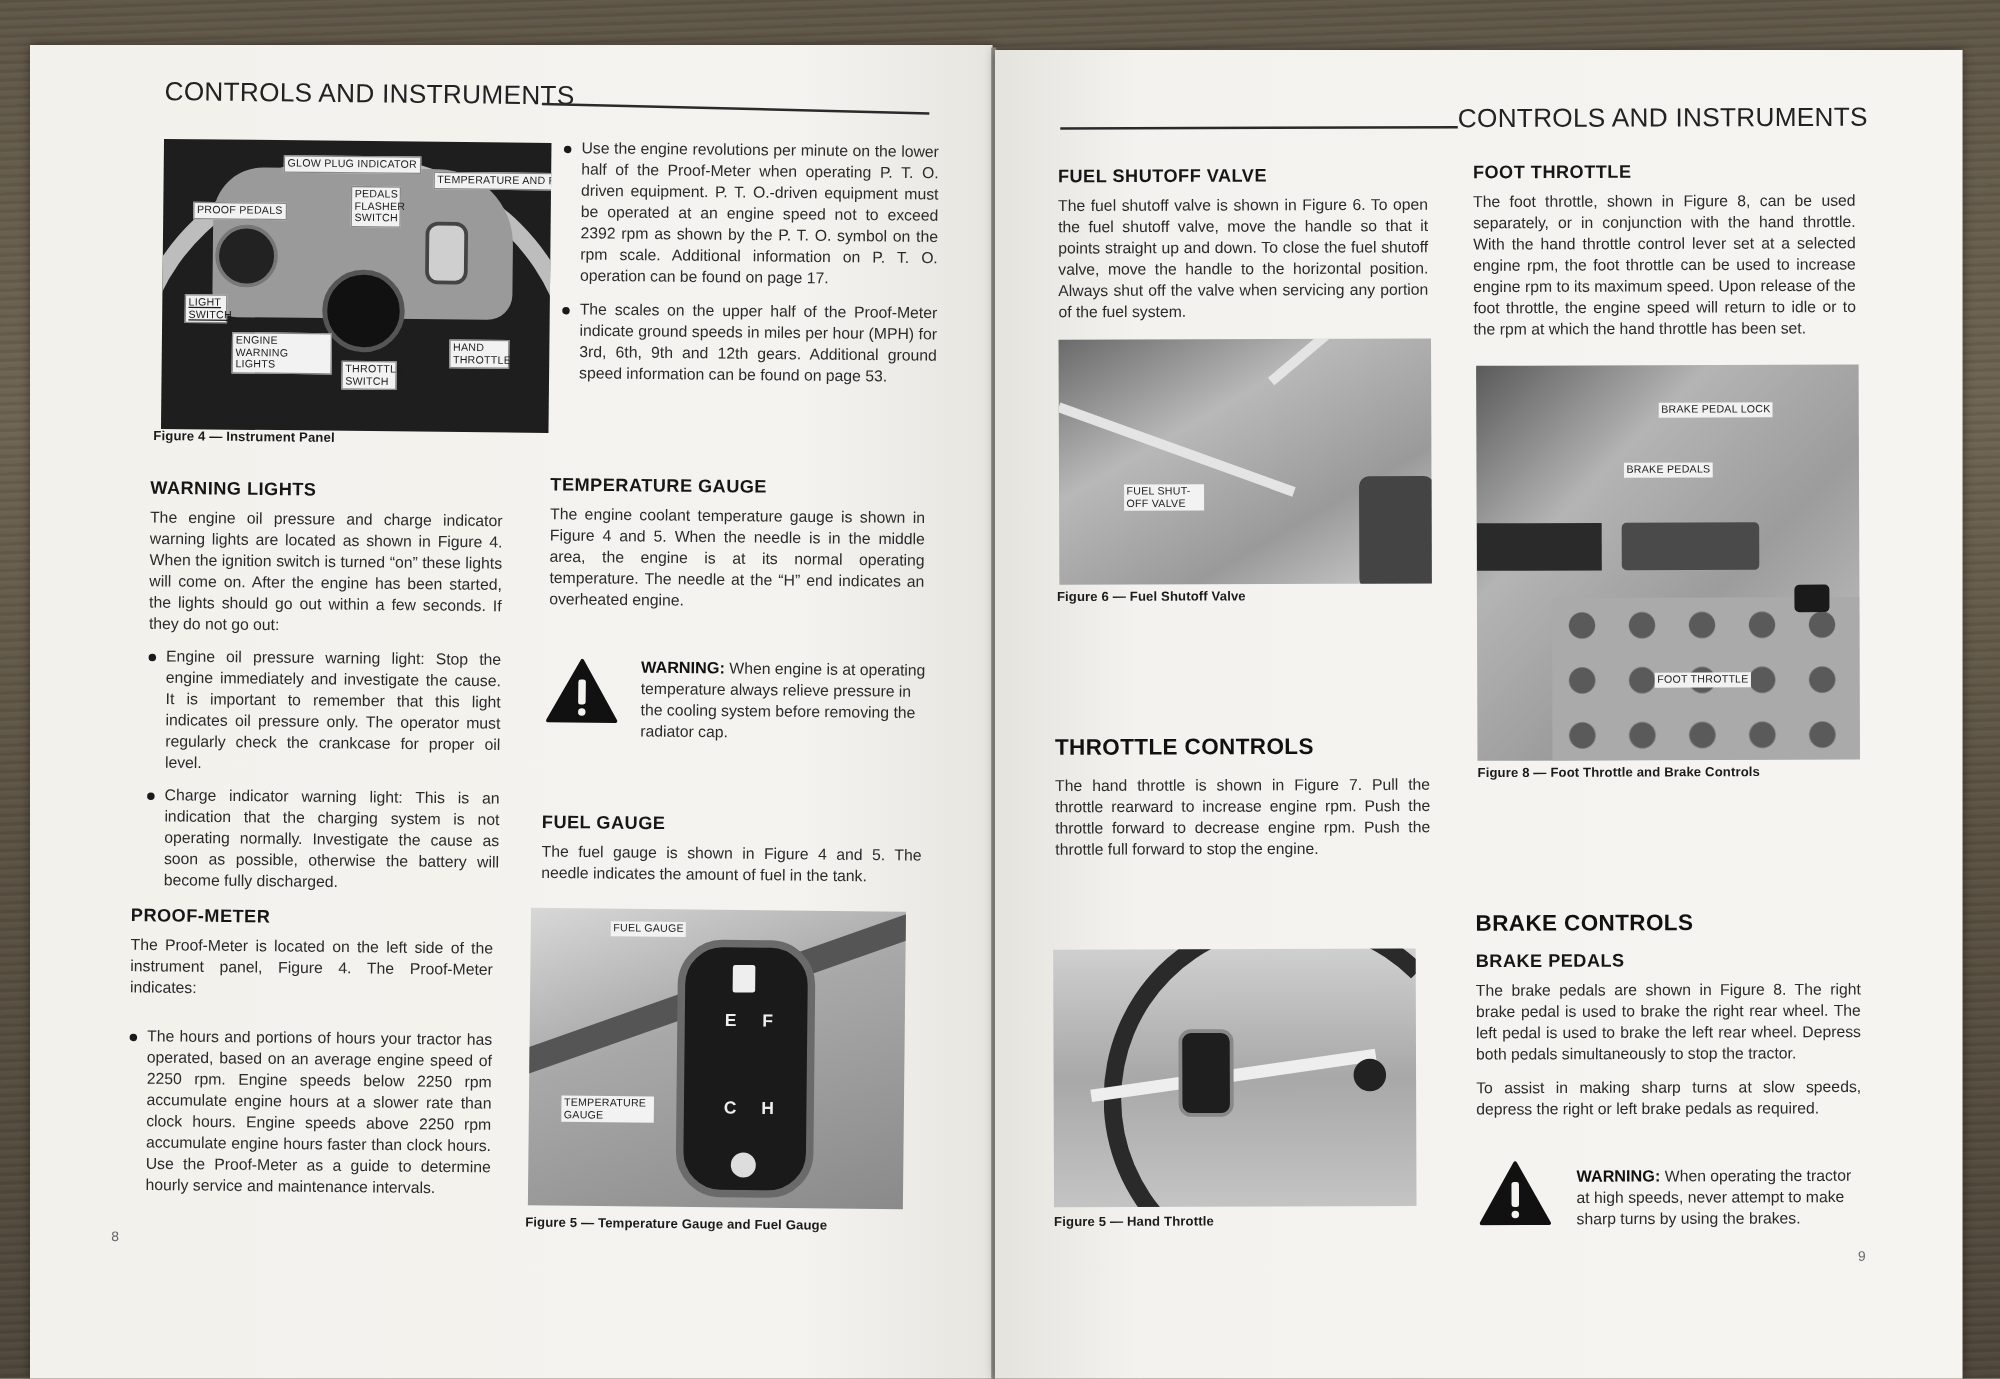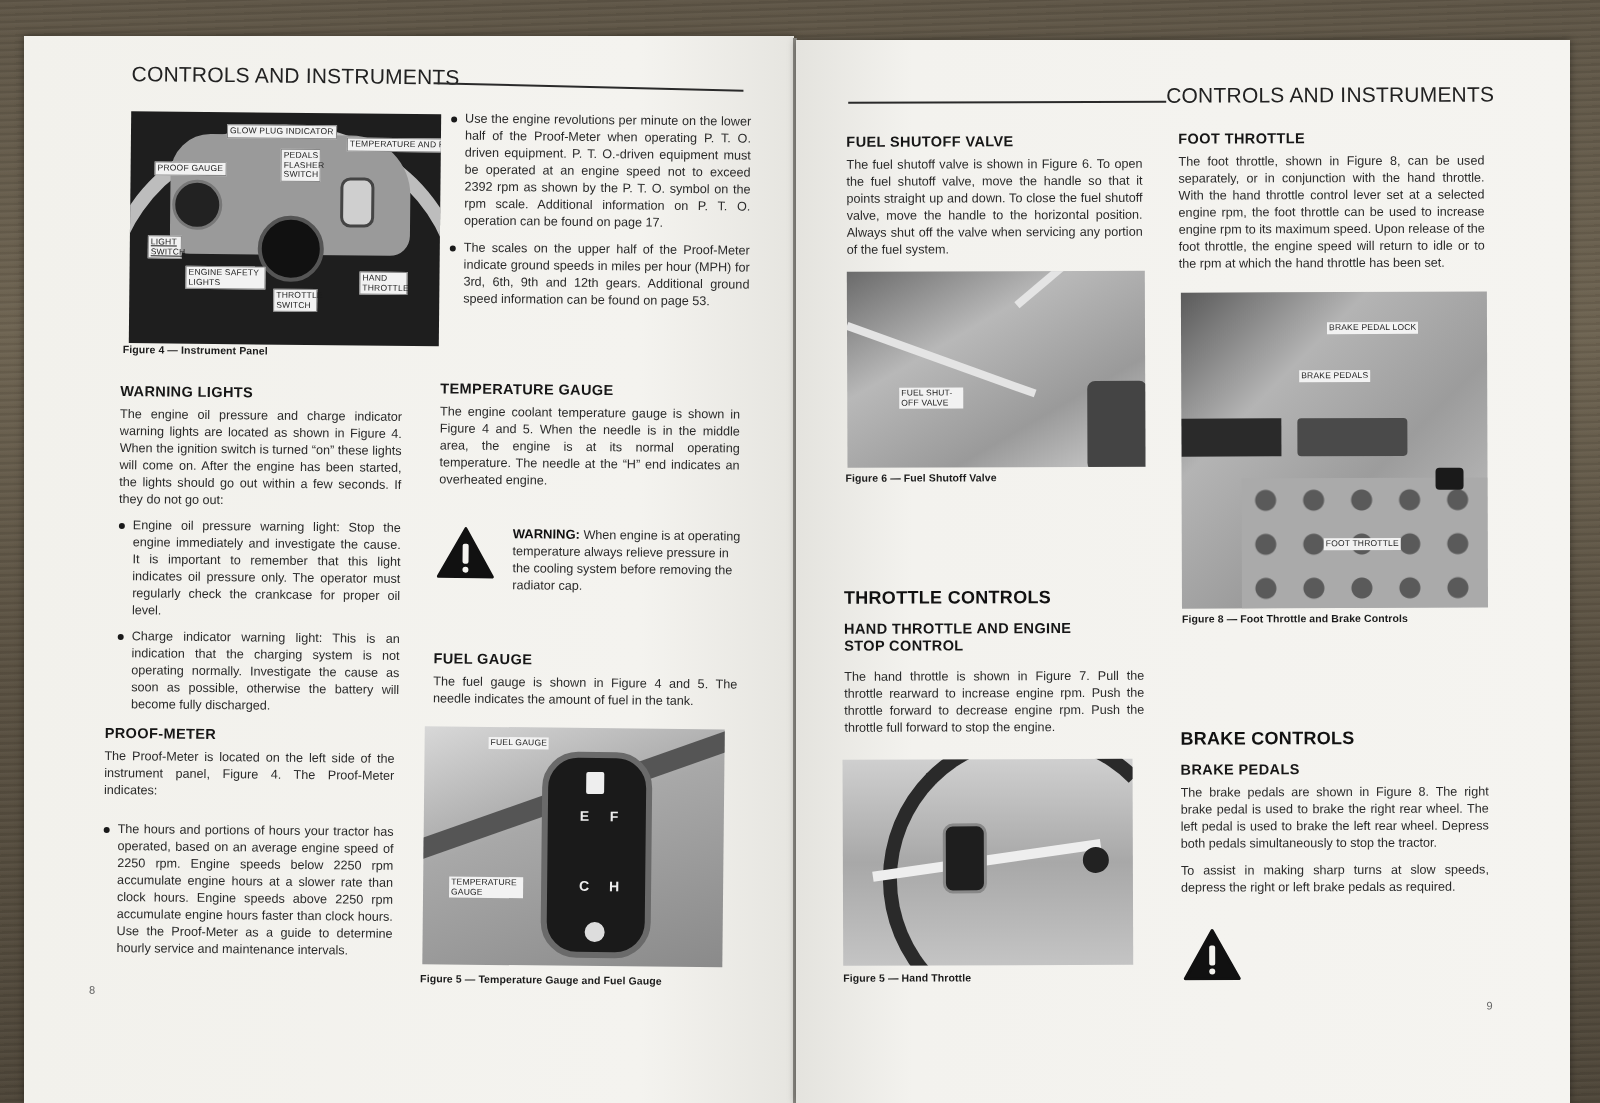--- a/index.html
+++ b/index.html
@@ -75,23 +75,23 @@
 
     <div class="photo" style="left:108px; top:74px; width:310px; height:232px; background:#1e1e1e;">
       <div style="position:absolute; left:-30px; top:12px; width:370px; height:360px; border-radius:50%; border:14px solid #bdbdb8;"></div>
       <div style="position:absolute; left:40px; top:22px; width:240px; height:120px; background:#9a9a95; border-radius:40px 60px 20px 20px;"></div>
       <div style="position:absolute; left:42px; top:68px; width:50px; height:50px; border-radius:50%; background:#222; border:3px solid #777;"></div>
       <div style="position:absolute; left:128px; top:103px; width:66px; height:66px; border-radius:50%; background:#111; border:4px solid #555;"></div>
       <div style="position:absolute; left:210px; top:64px; width:34px; height:50px; border-radius:10px; background:#cfcfca; border:3px solid #444;"></div>
       <div class="callout" style="left:96px; top:12px;">GLOW PLUG INDICATOR</div>
       <div class="callout" style="left:216px; top:24px;">TEMPERATURE AND FUEL GAUGE</div>
       <div class="callout" style="left:150px; top:36px; white-space:normal; width:40px;">PEDALS FLASHER SWITCH</div>
-      <div class="callout" style="left:24px; top:50px;">PROOF GAUGE</div>
+      <div class="callout" style="left:24px; top:50px;">PROOF PEDALS</div>
       <div class="callout" style="left:18px; top:124px; white-space:normal; width:34px;text-decoration:underline;">LIGHT SWITCH</div>
-      <div class="callout" style="left:56px; top:154px; white-space:normal; width:80px;">ENGINE SAFETY LIGHTS</div>
+      <div class="callout" style="left:56px; top:154px; white-space:normal; width:80px;">ENGINE WARNING LIGHTS</div>
       <div class="callout" style="left:230px; top:158px; white-space:normal; width:48px;">HAND THROTTLE</div>
       <div class="callout" style="left:144px; top:176px; white-space:normal; width:44px;">THROTTLE SWITCH</div>
     </div>
     <div class="abs caption" style="left:102px; top:306px;">Figure 4 — Instrument Panel</div>
 
     <div class="abs" style="left:428px; top:70px; width:300px;">
       <p class="para bullet" style="margin-bottom:10px;">Use the engine revolutions per minute on the lower half of the Proof-Meter when operating P. T. O. driven equipment. P. T. O.-driven equipment must be operated at an engine speed not to exceed 2392 rpm as shown by the P. T. O. symbol on the rpm scale. Additional information on P. T. O. operation can be found on page 17.</p>
       <p class="para bullet">The scales on the upper half of the Proof-Meter indicate ground speeds in miles per hour (MPH) for 3rd, 6th, 9th and 12th gears. Additional ground speed information can be found on page 53.</p>
     </div>
 
@@ -161,21 +161,20 @@
     <div class="photo" style="left:50px; top:232px; width:298px; height:196px; background:linear-gradient(150deg,#6a6a66 0%,#b8b8b4 35%,#9a9a96 70%,#d0d0cc 100%);">
       <div style="position:absolute; left:0px; top:50px; width:200px; height:8px; background:#e4e4e0; transform:rotate(20deg); transform-origin:left;"></div>
       <div style="position:absolute; left:170px; top:30px; width:200px; height:8px; background:#e4e4e0; transform:rotate(-40deg); transform-origin:left;"></div>
       <div style="position:absolute; left:240px; top:110px; width:60px; height:90px; background:#444; border-radius:8px;"></div>
       <div class="callout" style="left:52px; top:116px; border:none; white-space:normal; width:64px;">FUEL SHUT-OFF VALVE</div>
     </div>
     <div class="abs caption" style="left:48px; top:432px;">Figure 6 — Fuel Shutoff Valve</div>
 
     <div class="abs" style="left:46px; top:548px; width:300px;">
       <div class="h1" style="margin-bottom:12px;">THROTTLE CONTROLS</div>
-      <div class="h2" style="margin-bottom:14px; width:260px; line-height:17px;">HAND THROTTLE AND ENGINE STOP CONTROL</div>
       <p class="para">The hand throttle is shown in Figure 7. Pull the throttle rearward to increase engine rpm. Push the throttle forward to decrease engine rpm. Push the throttle full forward to stop the engine.</p>
     </div>
 
     <div class="photo" style="left:44px; top:720px; width:290px; height:206px; background:linear-gradient(180deg,#cfcfca 0%,#a8a8a4 50%,#c4c4c0 100%);">
       <div style="position:absolute; left:40px; top:-30px; width:300px; height:300px; border-radius:50%; border:14px solid #2a2a2a; border-right-color:transparent; border-bottom-color:transparent;"></div>
       <div style="position:absolute; left:30px; top:112px; width:230px; height:10px; background:#eee; transform:rotate(-8deg); transform-origin:left;"></div>
       <div style="position:absolute; left:240px; top:88px; width:26px; height:26px; border-radius:50%; background:#222;"></div>
       <div style="position:absolute; left:100px; top:64px; width:44px; height:70px; background:#1e1e1e; border-radius:10px; border:3px solid #888;"></div>
     </div>
     <div class="abs caption" style="left:44px; top:932px;">Figure 5 — Hand Throttle</div>
@@ -200,16 +199,20 @@
       <div class="h1" style="margin-bottom:12px;">BRAKE CONTROLS</div>
       <div class="h2" style="margin-bottom:7px;">BRAKE PEDALS</div>
       <p class="para" style="margin-bottom:10px;">The brake pedals are shown in Figure 8. The right brake pedal is used to brake the right rear wheel. The left pedal is used to brake the left rear wheel. Depress both pedals simultaneously to stop the tractor.</p>
       <p class="para">To assist in making sharp turns at slow speeds, depress the right or left brake pedals as required.</p>
     </div>
     <svg class="warn-tri" style="left:384px; top:890px;" width="58" height="52" viewBox="0 0 58 52">
       <path d="M29 2 L56 50 L2 50 Z" fill="#111" stroke="#111" stroke-linejoin="round" stroke-width="3"></path>
       <rect x="26" y="17" width="6" height="20" rx="2" fill="#f4f3ef"></rect>
       <circle cx="29" cy="43" r="3" fill="#f4f3ef"></circle>
     </svg>
+    <div class="abs warning-text" style="left:462px; top:894px; width:230px;">
+      <b>WARNING:</b>
+      <span>When operating the tractor at high speeds, never attempt to make sharp turns by using the brakes.</span>
+    </div>
 
     <div class="page-num" style="left:687px; top:962px;">9</div>
   </div>
 </div>
 
 </body></html>

